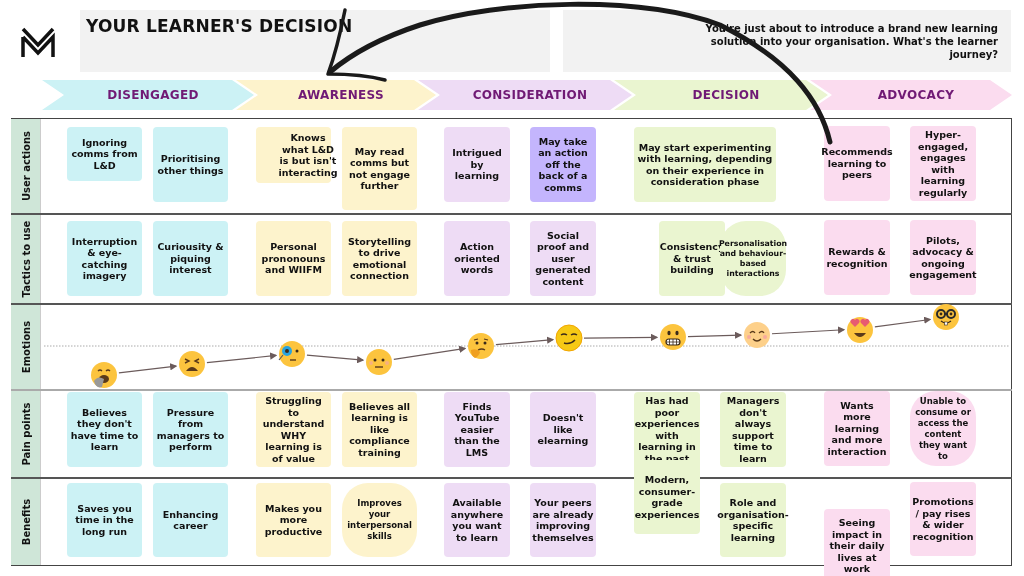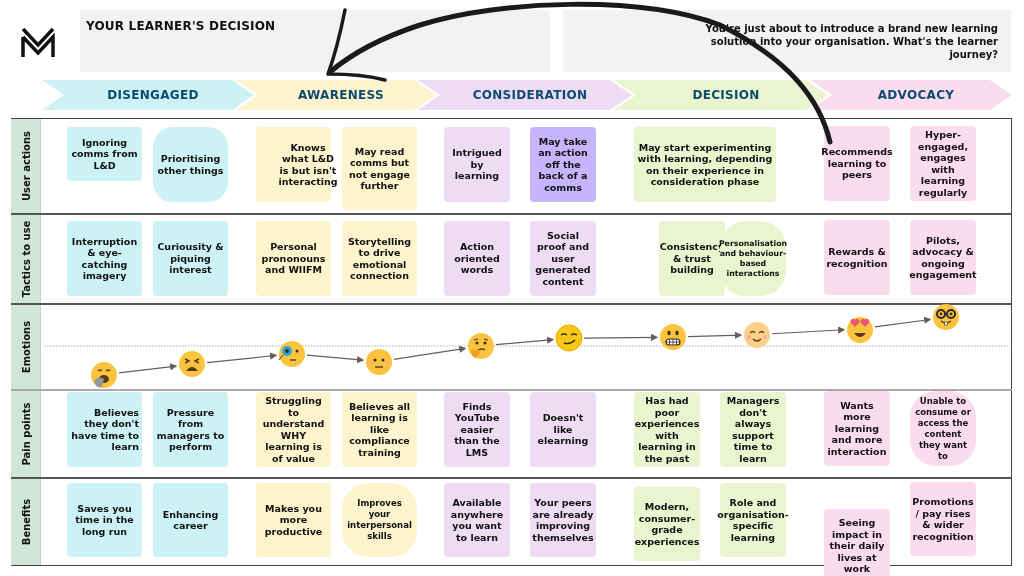--- a/index.html
+++ b/index.html
@@ -2,28 +2,28 @@
 <html><head>
 <meta charset="utf-8">
 <style>
   * { box-sizing: border-box; margin: 0; padding: 0; }
   html, body { width: 1024px; height: 576px; overflow: hidden; background: #ffffff; }
   body { position: relative; font-family: "DejaVu Sans", sans-serif; color: #111; }
 
   .logo { position: absolute; left: 20px; top: 27px; width: 36px; height: 32px; }
   .title-box { position: absolute; left: 80px; top: 10px; width: 470px; height: 62px; background: #f2f2f2; }
   .title-text { position: absolute; left: 86px; top: 14px; font-family: "DejaVu Sans", sans-serif; font-weight: bold;
-    font-size: 12px; line-height: 24px; letter-spacing: 0.2px; color: #111; }
+    font-size: 17px; line-height: 24px; letter-spacing: 0.2px; color: #111; }
   .title-text span { display: block; }
   .intro-box { position: absolute; left: 563px; top: 10px; width: 448px; height: 62px; background: #f2f2f2; }
   .intro-text { position: absolute; right: 26px; top: 22px; width: 330px; text-align: right; font-weight: bold;
     font-size: 10px; line-height: 13px; color: #111; }
 
   .stage { position: absolute; top: 80px; height: 30px; display: flex; align-items: center; justify-content: center;
-    font-weight: bold; font-size: 12px; letter-spacing: 0.3px; color: #0c4a6e;
+    font-weight: bold; font-size: 12px; letter-spacing: 0.3px; color: #701a75;
     clip-path: polygon(0 0, calc(100% - 22px) 0, 100% 50%, calc(100% - 22px) 100%, 0 100%, 22px 50%); }
   .stage span { padding-left: 10px; }
 
   .frame { position: absolute; left: 11px; top: 118px; width: 1001px; height: 448px; border: 1.5px solid #444; }
   .row-label { position: absolute; left: 11px; width: 30px; background: #cfe6d8; border-right: 1px solid #ccc; }
   .row-label-text { position: absolute; left: 50%; top: 50%; transform: translate(-50%, -50%) rotate(-90deg);
     white-space: nowrap; font-weight: bold; font-size: 10px; color: #111; }
   .divider { position: absolute; left: 11px; width: 1001px; height: 1.5px; background: #555; }
   .divider.emo { background: #aaa; height: 2px; }
 
@@ -85,24 +85,24 @@
   </div>
 
 <div class="divider" style="top:213px;"></div>
 <div class="divider" style="top:303px;"></div>
 <div class="divider emo" style="top:389px;"></div>
 <div class="divider" style="top:477px;"></div>
 
 <div class="card" style="left:67px;top:127px;height:54px;background:#ccf2f5;justify-content:flex-end;">
     <span>Ignoring comms from L&amp;D</span>
   </div>
-<div class="card" style="left:153px;top:127px;height:75px;background:#ccf2f5;border-radius:20px;">
+<div class="card" style="left:153px;top:127px;height:75px;background:#ccf2f5;">
     <span>Prioritising other things</span>
   </div>
-<div class="card" style="left:256px;top:127px;height:75px;background:#fdf3cc;padding-left:32px;">
+<div class="card" style="left:256px;top:127px;height:56px;background:#fdf3cc;padding-left:32px;">
     <span>Knows what L&amp;D is but isn't interacting</span>
   </div>
 <div class="card" style="left:342px;top:127px;height:83px;background:#fdf3cc;">
     <span>May read comms but not engage further</span>
   </div>
 <div class="card" style="left:444px;top:127px;width:66px;height:75px;background:#eedcf5;">
     <span>Intrigued by learning</span>
   </div>
 <div class="card" style="left:530px;top:127px;width:66px;height:75px;background:#c4b5fd;">
     <span>May take an action off the back of a comms</span>
@@ -240,21 +240,21 @@
       <circle cx="9" cy="11" r="4" fill="none" stroke="#2a2a2a" stroke-width="2"></circle>
       <circle cx="19" cy="11" r="4" fill="none" stroke="#2a2a2a" stroke-width="2"></circle>
       <line x1="13" y1="11" x2="15" y2="11" stroke="#2a2a2a" stroke-width="2"></line>
       <circle cx="9" cy="11" r="1.4" fill="#3a2a1a"></circle>
       <circle cx="19" cy="11" r="1.4" fill="#3a2a1a"></circle>
       <path d="M9 18 q5 4 10 0" stroke="#3a2a1a" stroke-width="1.3" fill="none"></path>
       <rect x="12.5" y="19" width="3" height="3" fill="#fff" stroke="#3a2a1a" stroke-width="0.6"></rect>
     </svg>
   </div>
 
-<div class="card" style="left:67px;top:392px;height:75px;background:#ccf2f5;text-align:right;">
+<div class="card" style="left:67px;top:392px;height:75px;background:#ccf2f5;">
     <span>Believes they don't have time to learn</span>
   </div>
 <div class="card" style="left:153px;top:392px;height:75px;background:#ccf2f5;">
     <span>Pressure from managers to perform</span>
   </div>
 <div class="card" style="left:256px;top:392px;height:75px;background:#fdf3cc;">
     <span>Struggling to understand WHY learning is of value</span>
   </div>
 <div class="card" style="left:342px;top:392px;height:75px;background:#fdf3cc;">
     <span>Believes all learning is like compliance training</span>
@@ -289,21 +289,21 @@
   </div>
 <div class="card small" style="left:342px;top:483px;height:74px;background:#fdf3cc;font-size:8.5px;line-height:11px;">
     <span>Improves your interpersonal skills</span>
   </div>
 <div class="card" style="left:444px;top:483px;width:66px;height:74px;background:#eedcf5;">
     <span>Available anywhere you want to learn</span>
   </div>
 <div class="card" style="left:530px;top:483px;width:66px;height:74px;background:#eedcf5;">
     <span>Your peers are already improving themselves</span>
   </div>
-<div class="card" style="left:634px;top:487px;width:66px;height:74px;background:#eaf5d0;">
+<div class="card" style="left:634px;top:460px;width:66px;height:74px;background:#eaf5d0;">
     <span>Modern, consumer-grade experiences</span>
   </div>
 <div class="card" style="left:720px;top:483px;width:66px;height:74px;background:#eaf5d0;">
     <span>Role and organisation-specific learning</span>
   </div>
 <div class="card" style="left:824px;top:482px;width:66px;height:74px;background:#fbdcef;margin-top:27px;">
     <span>Seeing impact in their daily lives at work</span>
   </div>
 <div class="card" style="left:910px;top:482px;width:66px;height:74px;background:#fbdcef;">
     <span>Promotions / pay rises &amp; wider recognition</span>

